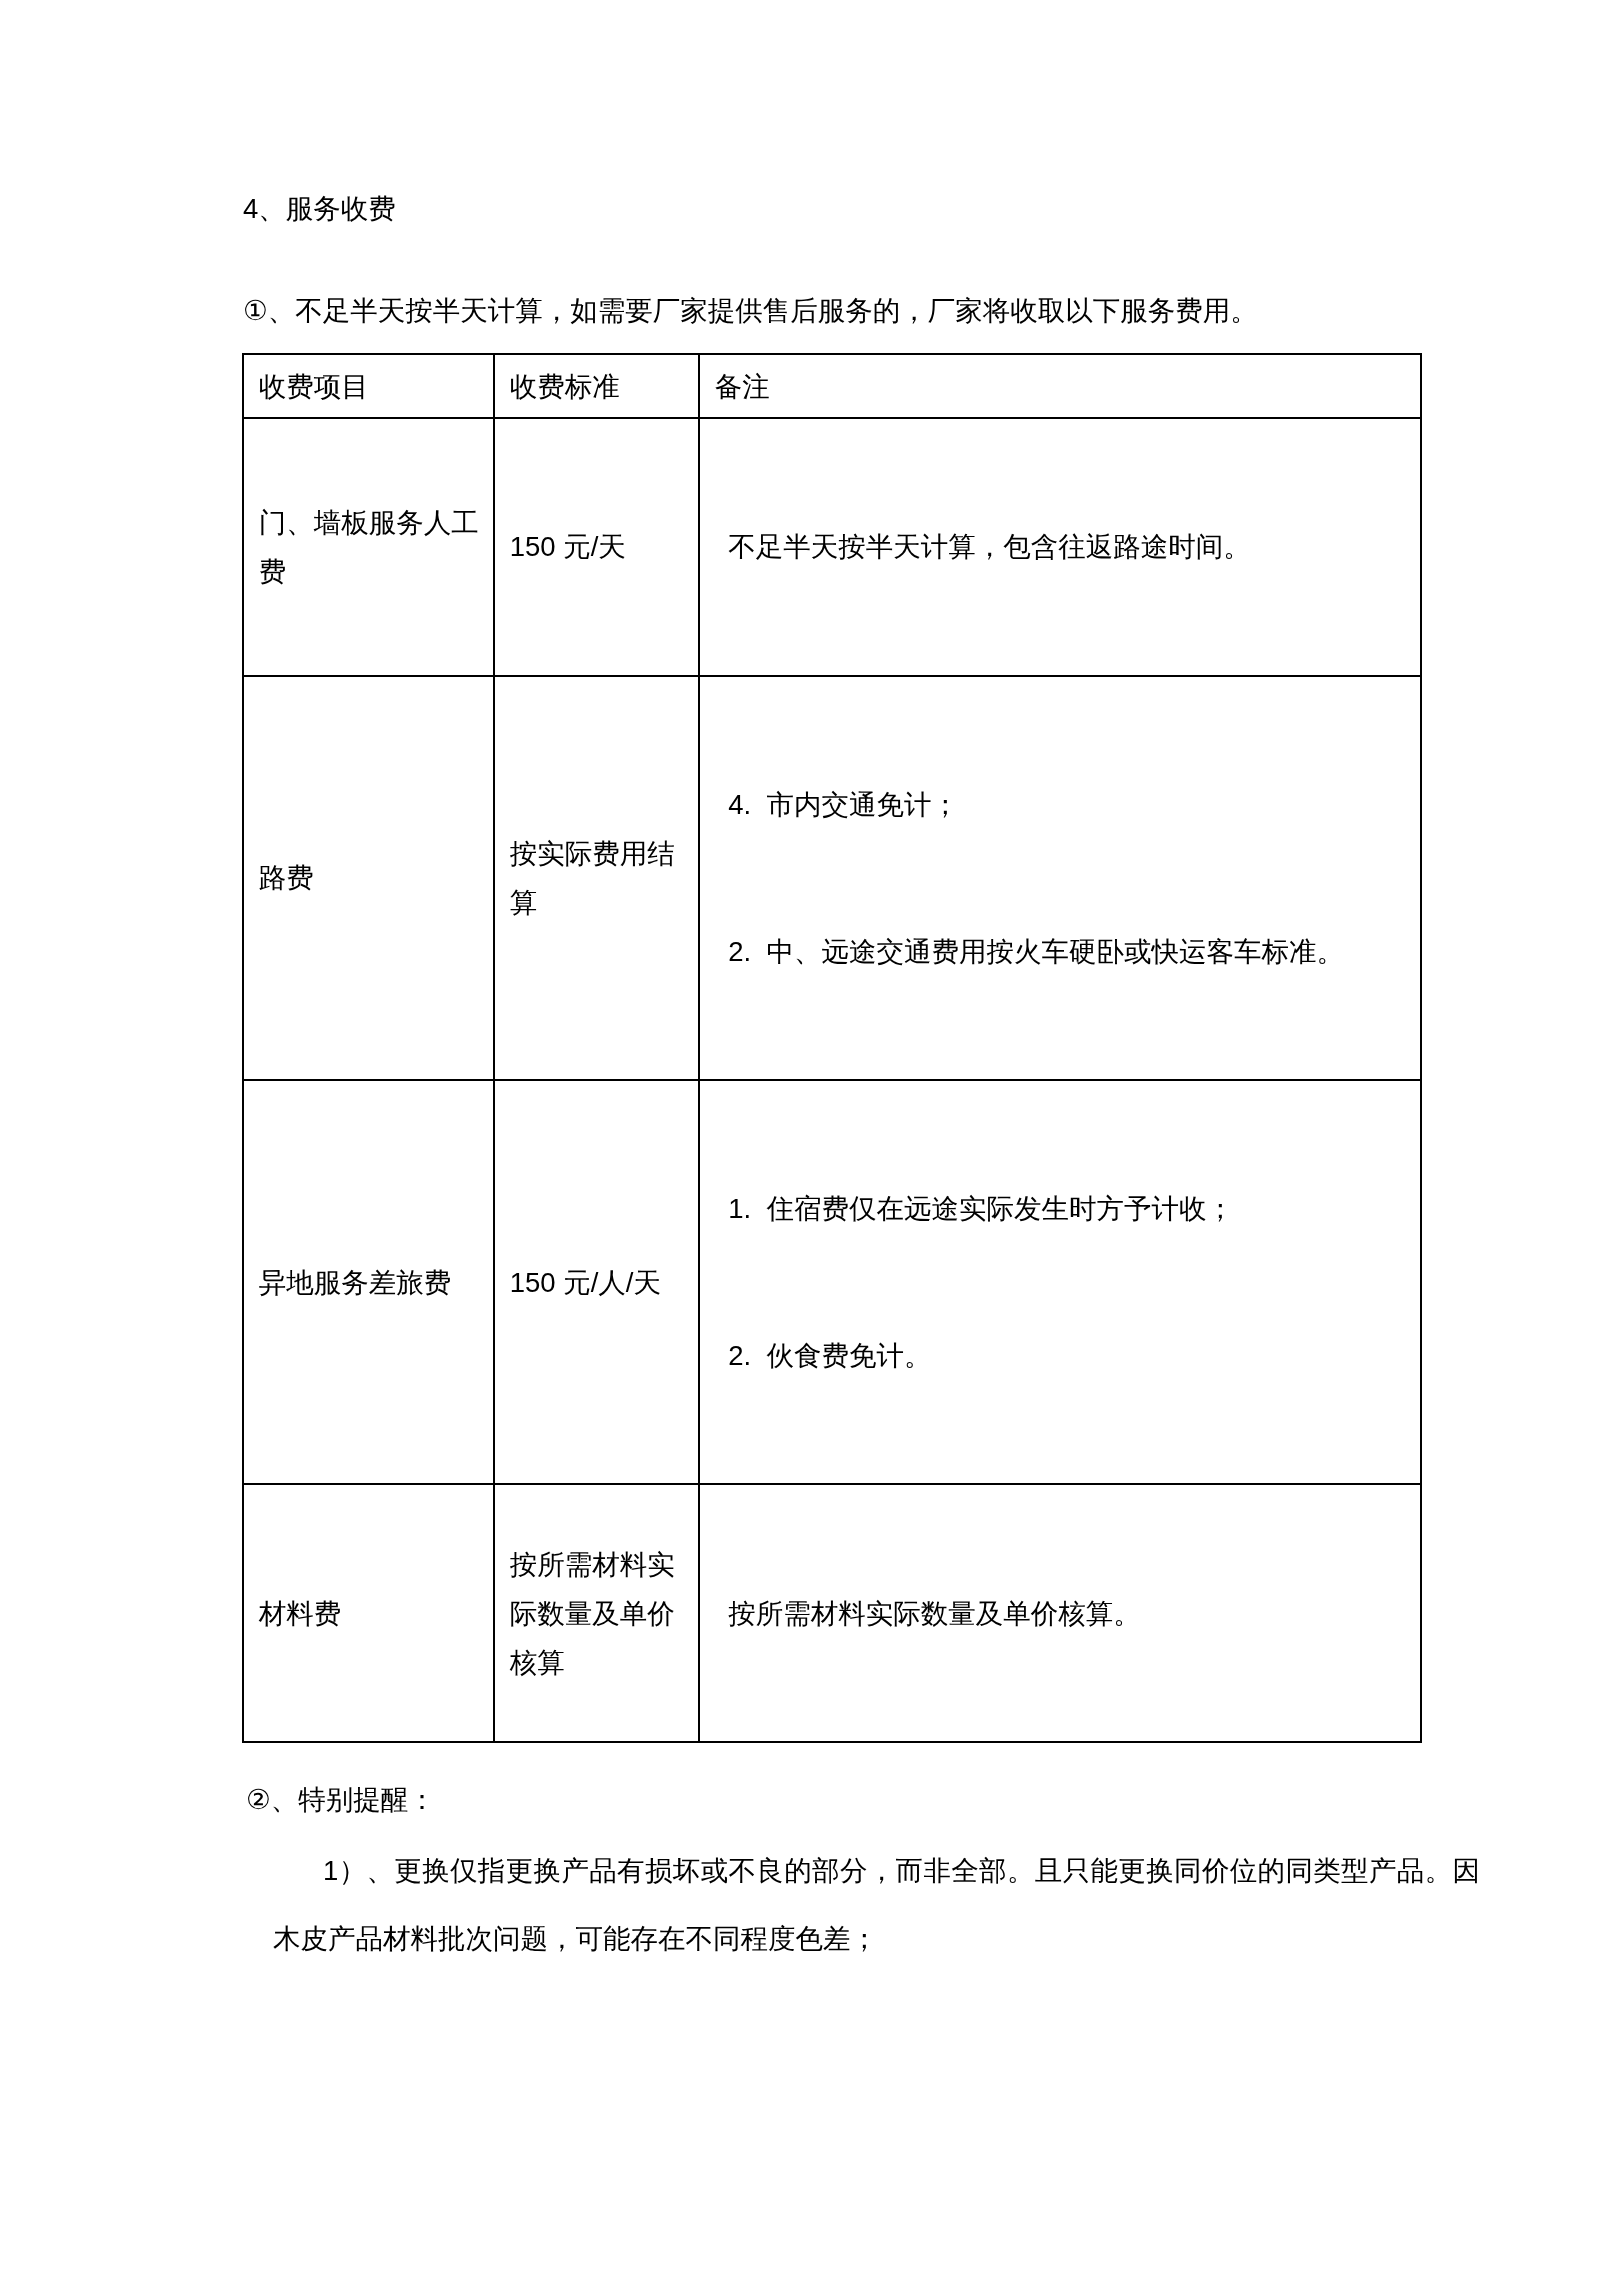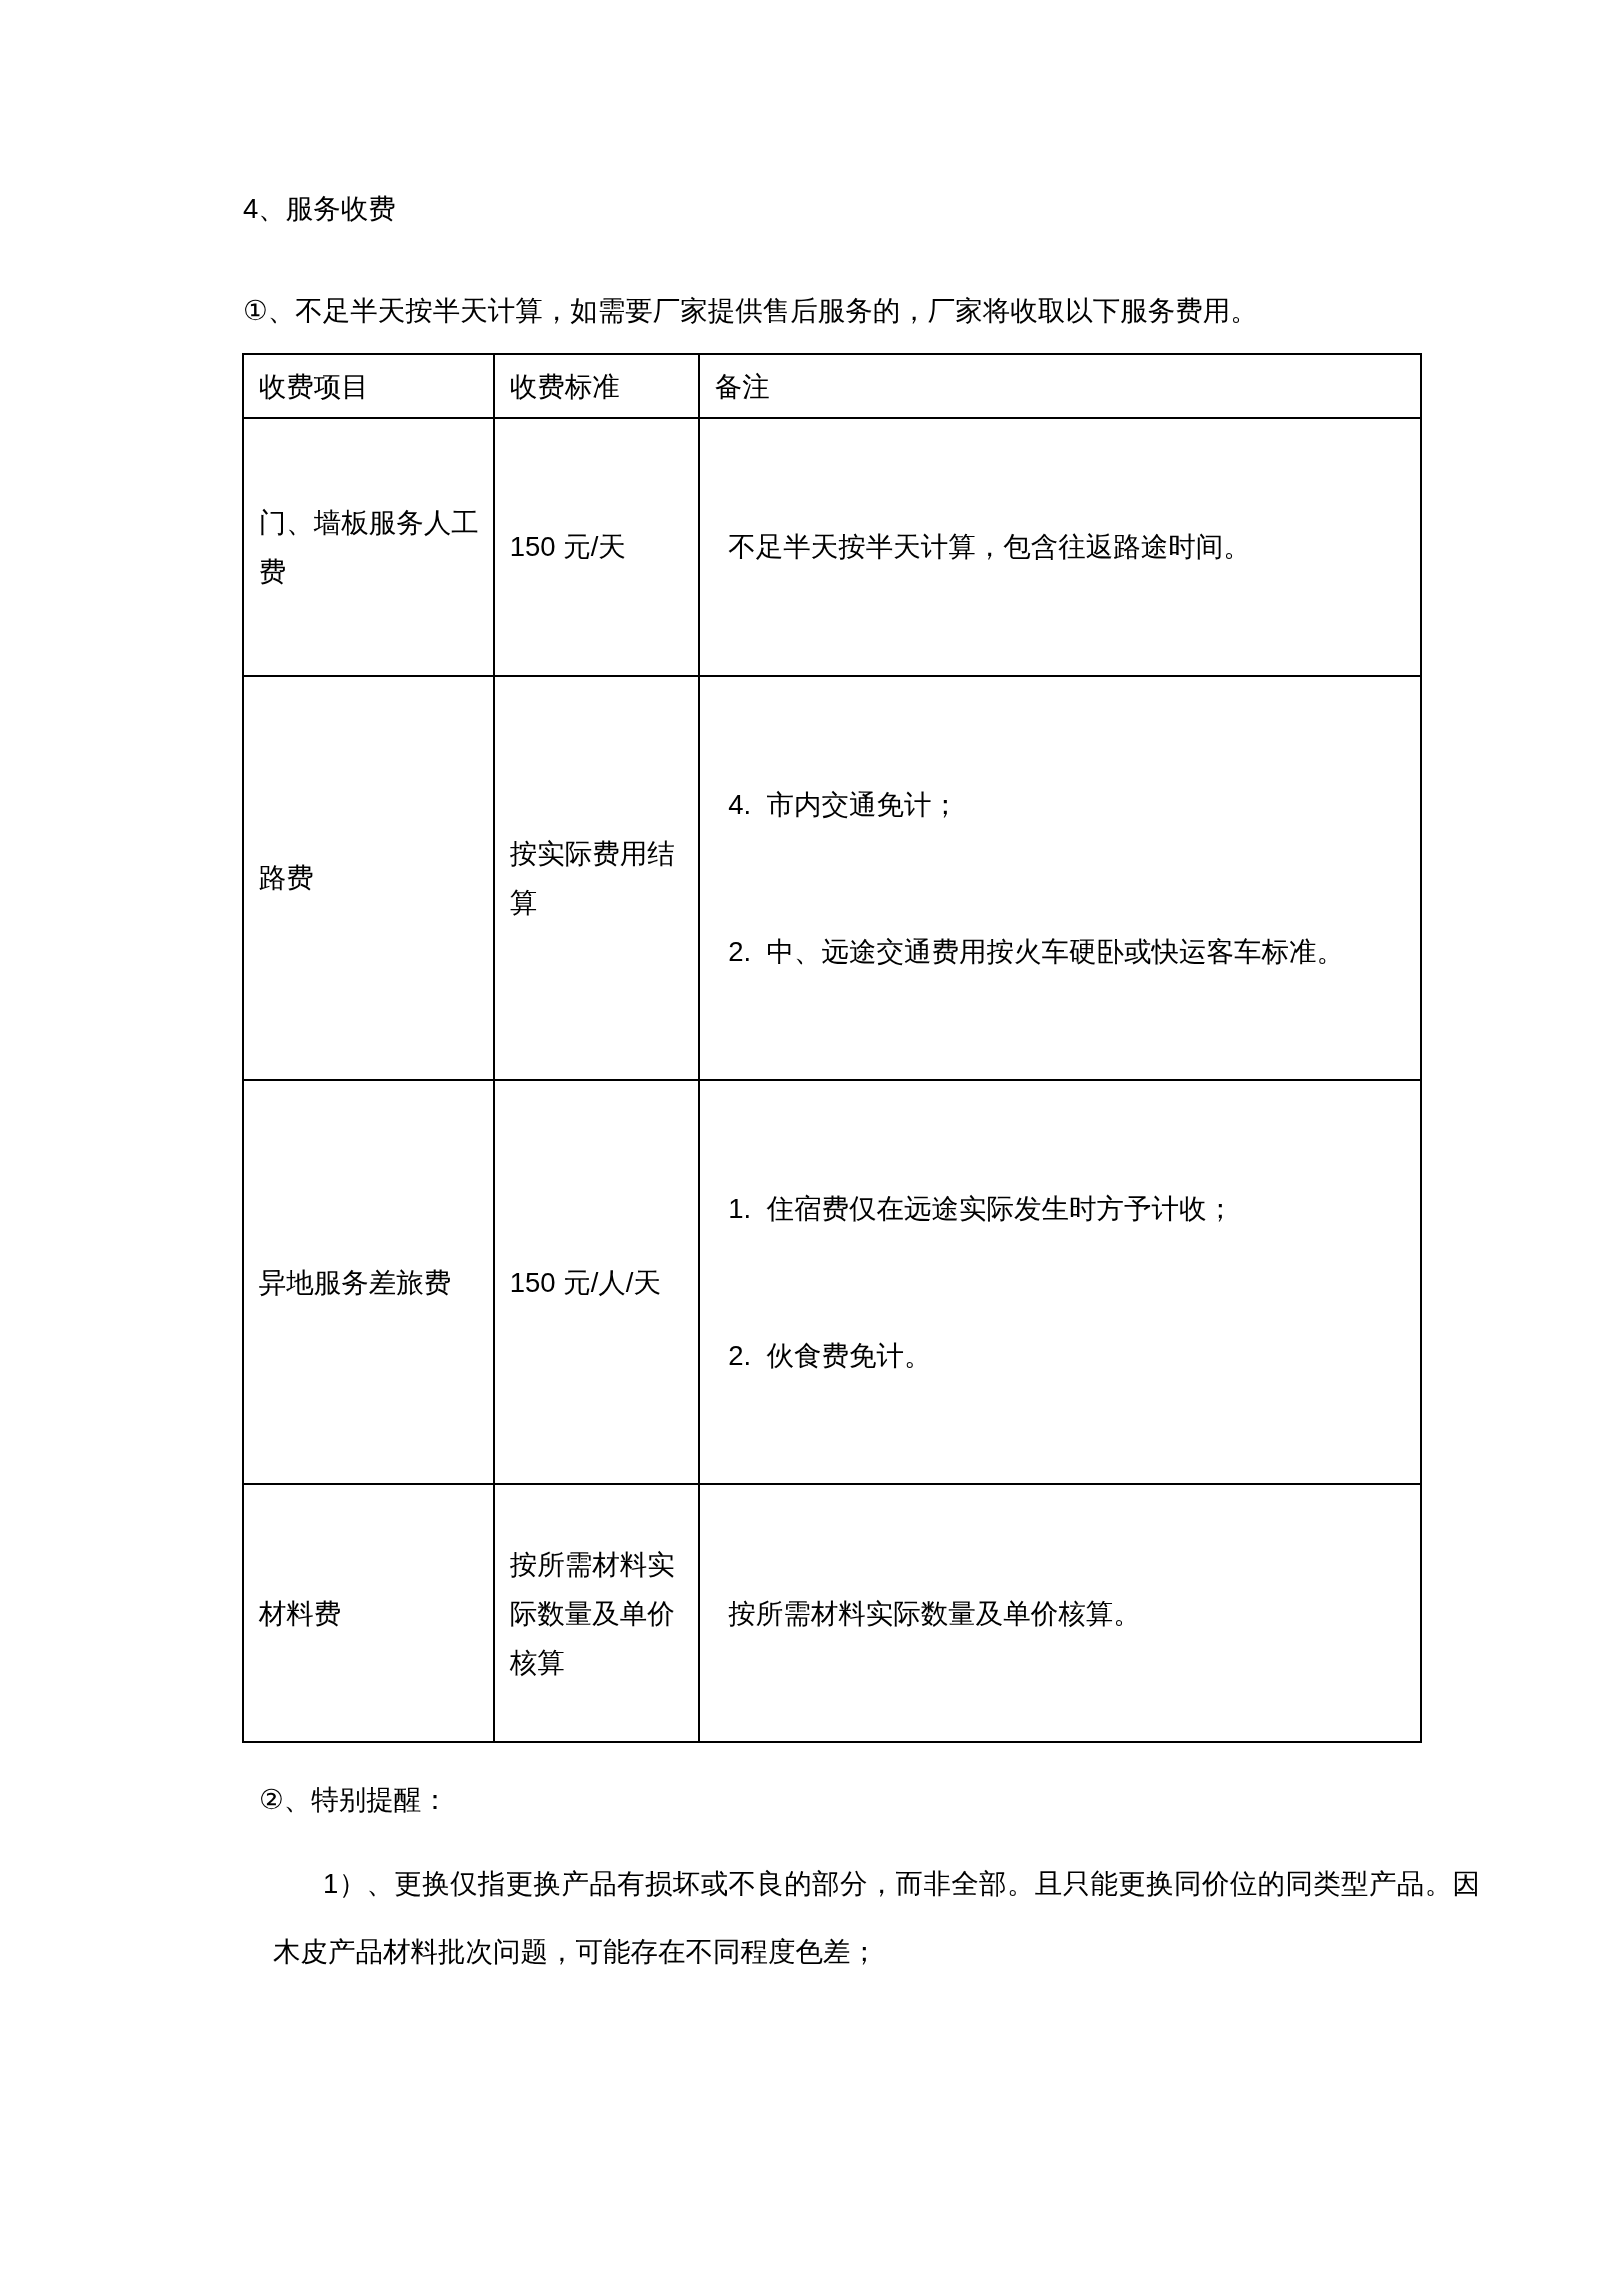--- a/index.html
+++ b/index.html
@@ -44,21 +44,21 @@
   .fee-table th { height: 52px; line-height: 39px; margin-left: 24px; }
   .fee-table td.notes-cell { padding-left: 28px; }
   .fee-table tr.r1 td { height: 126px; }
   .fee-table tr.r2 td { height: 129px; }
   .fee-table tr.r3 td { height: 129px; }
   .fee-table tr.r4 td { height: 186px; }
 
   .sub-heading {
     font-size: 27.5px;
     font-weight: normal;
-    margin: 16px;
+    margin: 3px;
     line-height: 68px;
   }
   .list-item {
     margin: 0 0 0 30px;
     width: 1207px;
     text-align: justify;
     line-height: 68px;
   }
   .list-item.indent-first { text-indent: 50px; }
 </style>

